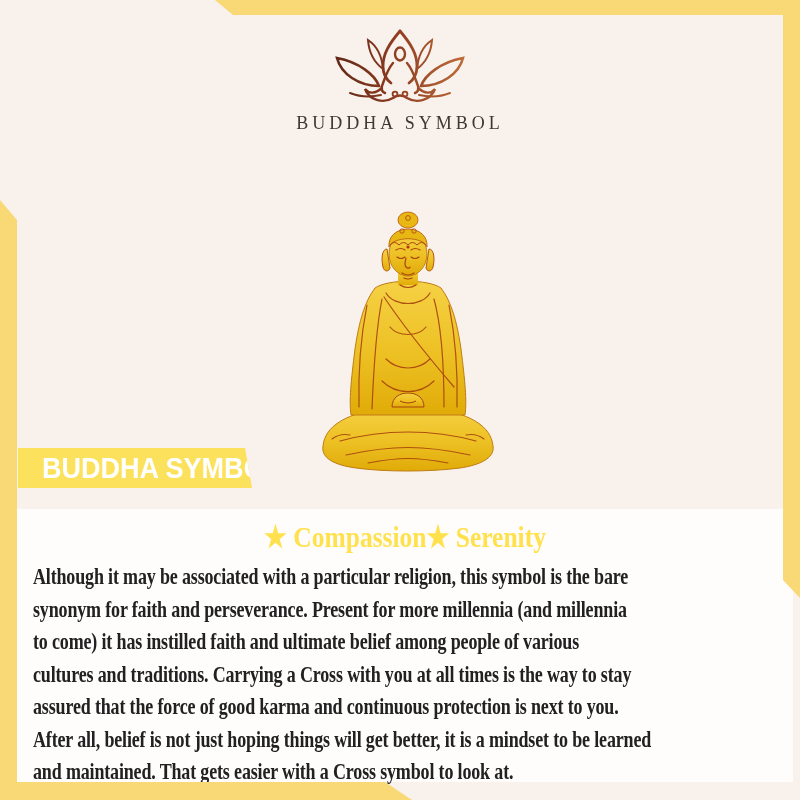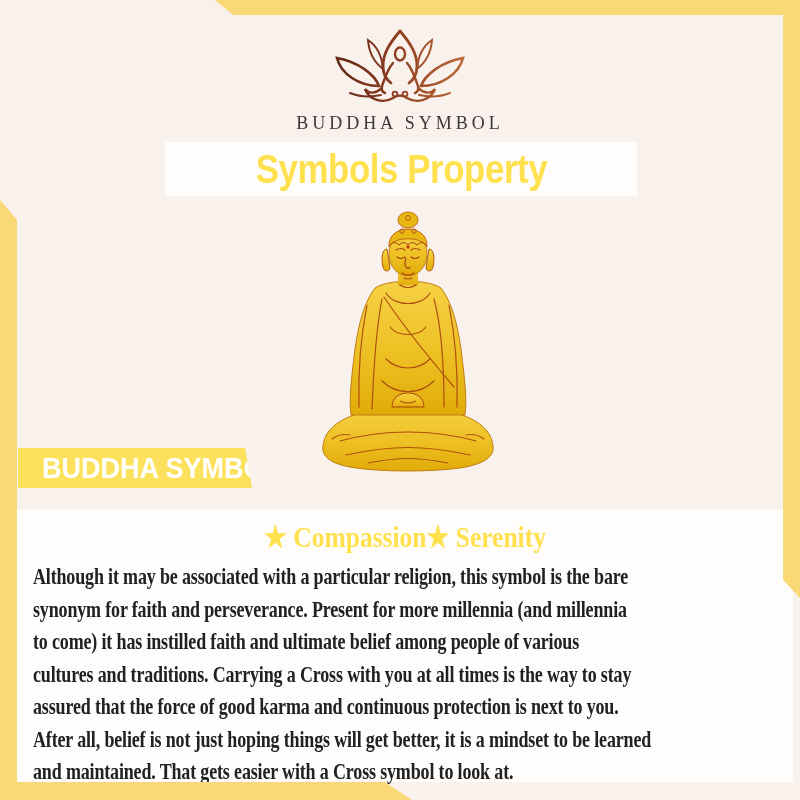--- a/index.html
+++ b/index.html
@@ -102,23 +102,20 @@
         <path d="M25,65 C35,69 47,69 56,67" stroke-width="2"></path>
 
         <path d="M107,12 C106,25 100,35 92,41 C93,29 98,18 107,12 Z" stroke-width="2"></path>
         <path d="M138,30 C134,46 116,58 96,58 C100,47 116,34 138,30 Z" stroke-width="2.6"></path>
         <path d="M125,65 C115,69 103,69 94,67" stroke-width="2"></path>
       </g>
     </svg>
     <div class="brand-name">BUDDHA SYMBOL</div>
   </header>
 
-  <div class="title-bar">
-    <span class="title-text">Symbols Property</span>
-  </div>
 
   <svg class="buddha" width="190" height="266" viewBox="0 0 190 266">
     <defs>
       <linearGradient id="gold" x1="0" y1="0" x2="0" y2="1">
         <stop offset="0" stop-color="#f5d145"></stop>
         <stop offset="0.5" stop-color="#eec226"></stop>
         <stop offset="1" stop-color="#e0ab08"></stop>
       </linearGradient>
     </defs>
 

